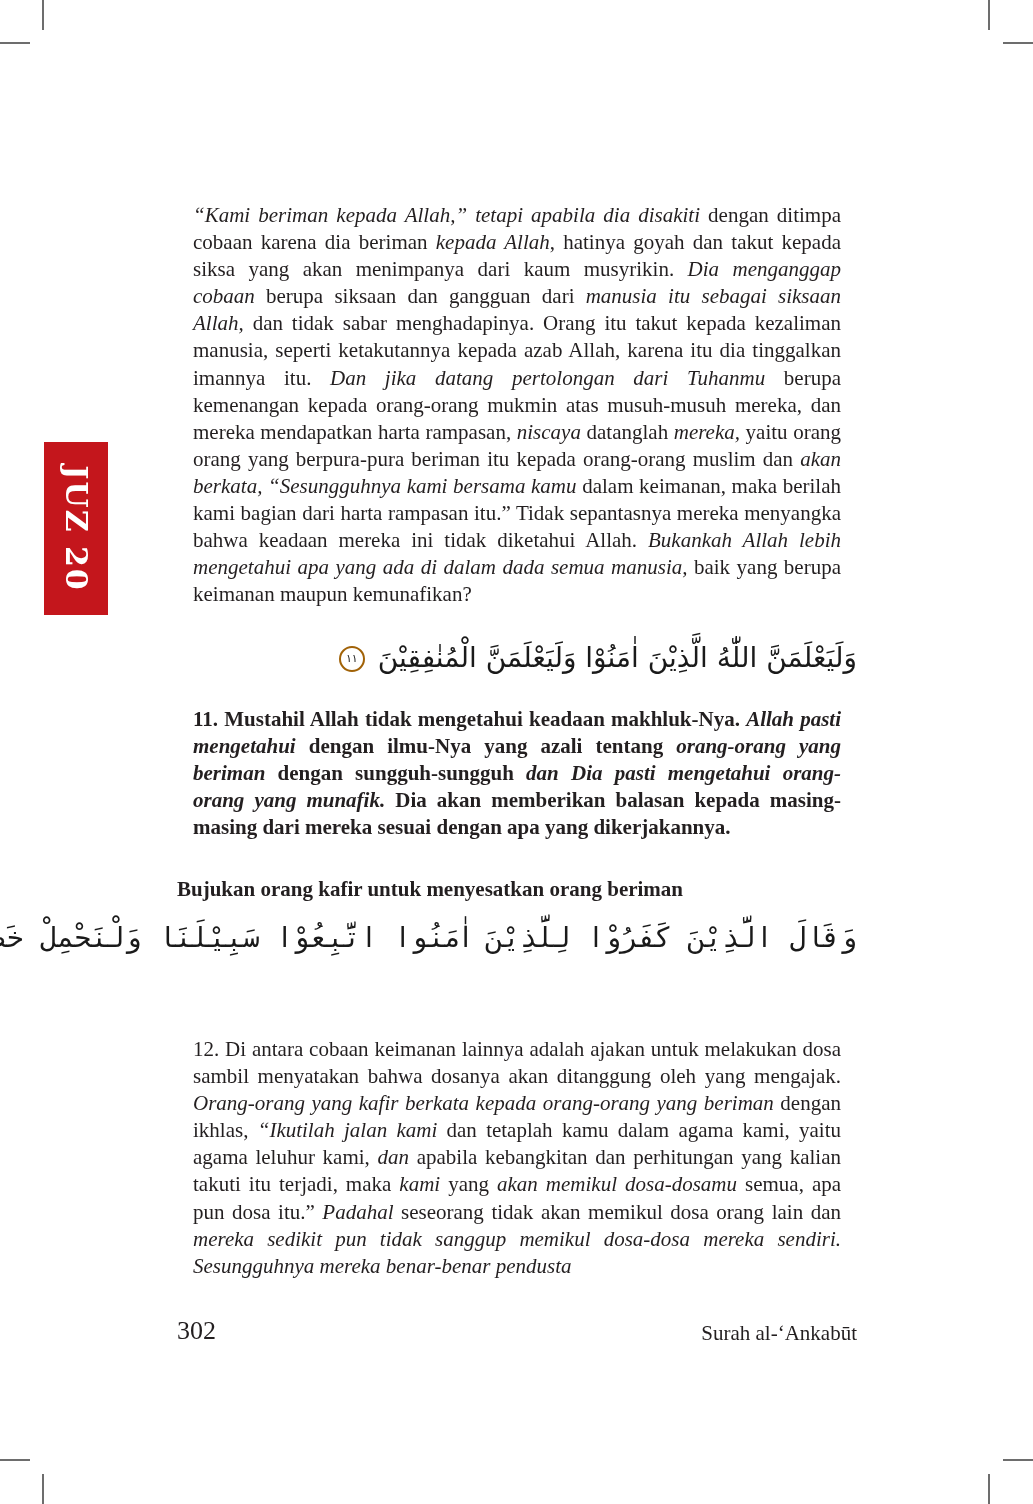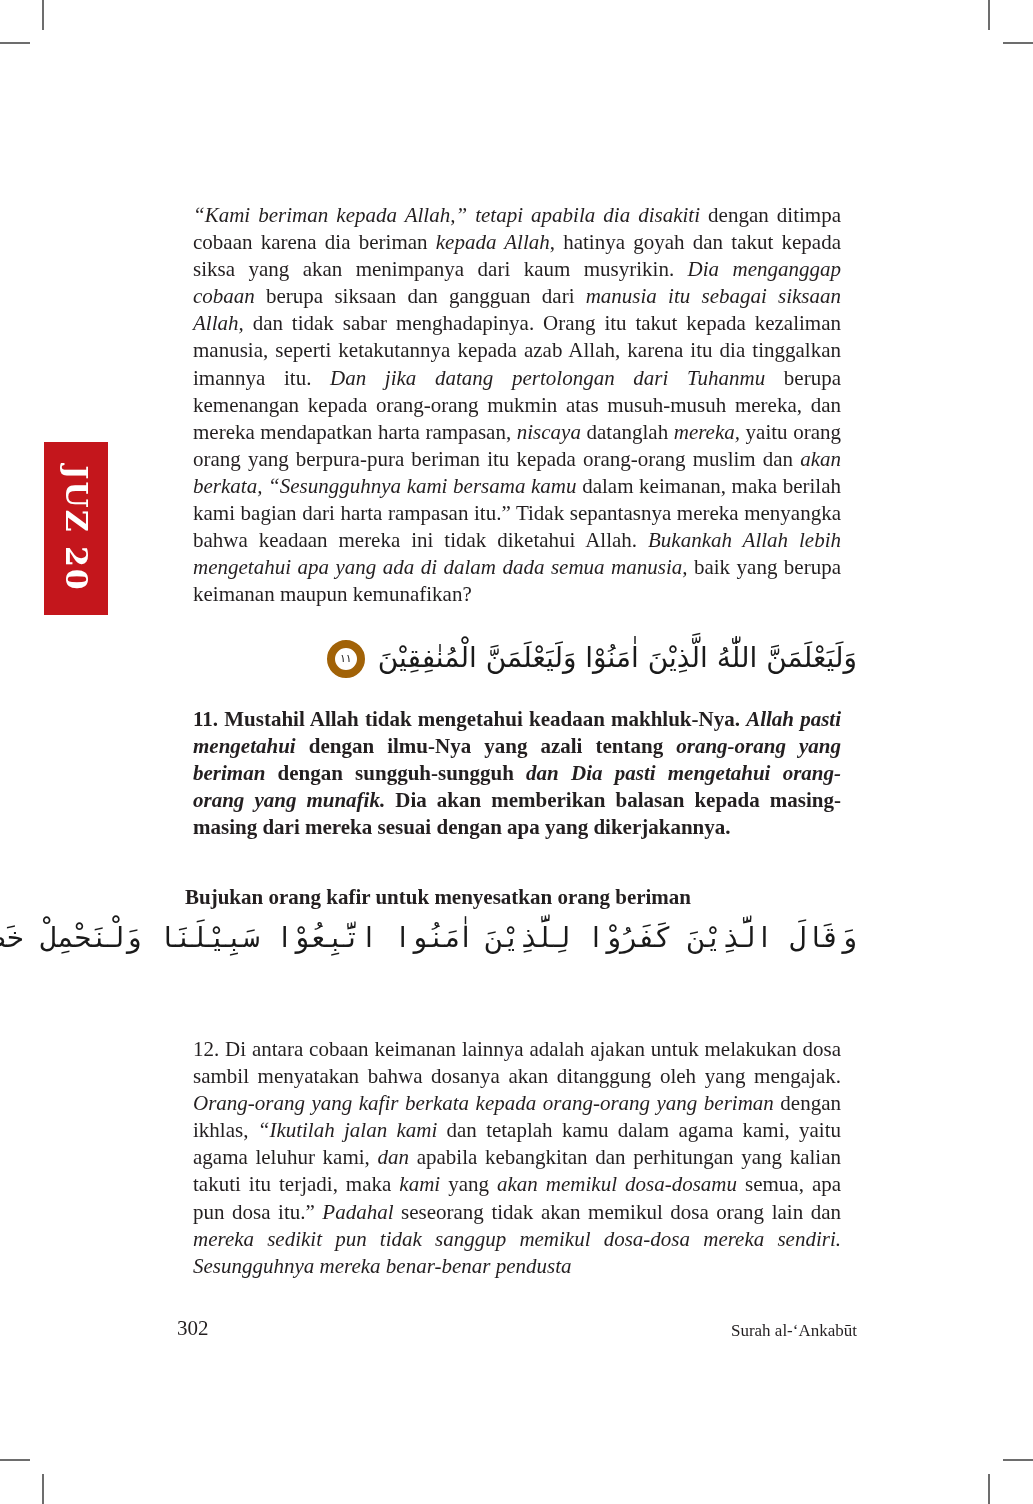--- a/index.html
+++ b/index.html
@@ -6,24 +6,24 @@
     body { width: 1033px; height: 1504px; position: relative; overflow: hidden; font-family: "Liberation Serif", "DejaVu Serif", serif; color: #231f20; }
     .crop { position: absolute; background: #6d6d6d; }
     .crop.v { width: 2px; height: 30px; }
     .crop.h { height: 2px; width: 30px; }
     .juz-tab { position: absolute; left: 44px; top: 442px; width: 64px; height: 173px; background: #c4161c; display: flex; align-items: center; justify-content: center; }
     .juz-label { color: #ffffff; font-family: "DejaVu Serif", "Liberation Serif", serif; font-weight: bold; font-size: 30px; letter-spacing: 2px; white-space: nowrap; transform: rotate(90deg); }
     .column { position: absolute; left: 177px; width: 680px; }
     p.para { margin: 16px; font-size: 21px; line-height: 27.1px; text-align: justify; hyphens: manual; }
     p.para i { font-style: italic; }
     .arabic { direction: rtl; text-align: right; font-family: "DejaVu Sans", sans-serif; font-size: 28px; line-height: 44px; color: #1a1a1a; }
-    .ayah-marker { display: inline-block; width: 22px; height: 22px; border: 8px solid #a16207; border-radius: 50%; font-size: 11px; line-height: 22px; text-align: center; vertical-align: middle; margin-right: 4px; direction: ltr; font-family: "DejaVu Sans", sans-serif; }
-    .section-heading { margin: 8px; font-weight: bold; font-size: 21px; line-height: 27px; }
-    .footer-page { position: absolute; left: 177px; top: 1316px; font-size: 21px; }
-    .footer-surah { position: absolute; right: 176px; top: 1321px; font-size: 17px; }
+    .ayah-marker { display: inline-block; width: 22px; height: 22px; border: 2px solid #a16207; border-radius: 50%; font-size: 11px; line-height: 22px; text-align: center; vertical-align: middle; margin-right: 4px; direction: ltr; font-family: "DejaVu Sans", sans-serif; }
+    .section-heading { margin: 0; font-weight: bold; font-size: 21px; line-height: 27px; }
+    .footer-page { position: absolute; left: 177px; top: 1316px; font-size: 26px; }
+    .footer-surah { position: absolute; right: 176px; top: 1321px; font-size: 21px; }
   </style>
 </head>
 <body>
 
 <div class="crop v" style="left:42px; top:0;"></div>
 <div class="crop h" style="left:0; top:42px;"></div>
 <div class="crop v" style="left:988px; top:0;"></div>
 <div class="crop h" style="left:1003px; top:42px;"></div>
 <div class="crop h" style="left:0; top:1459px;"></div>
 <div class="crop v" style="left:42px; top:1474px;"></div>

